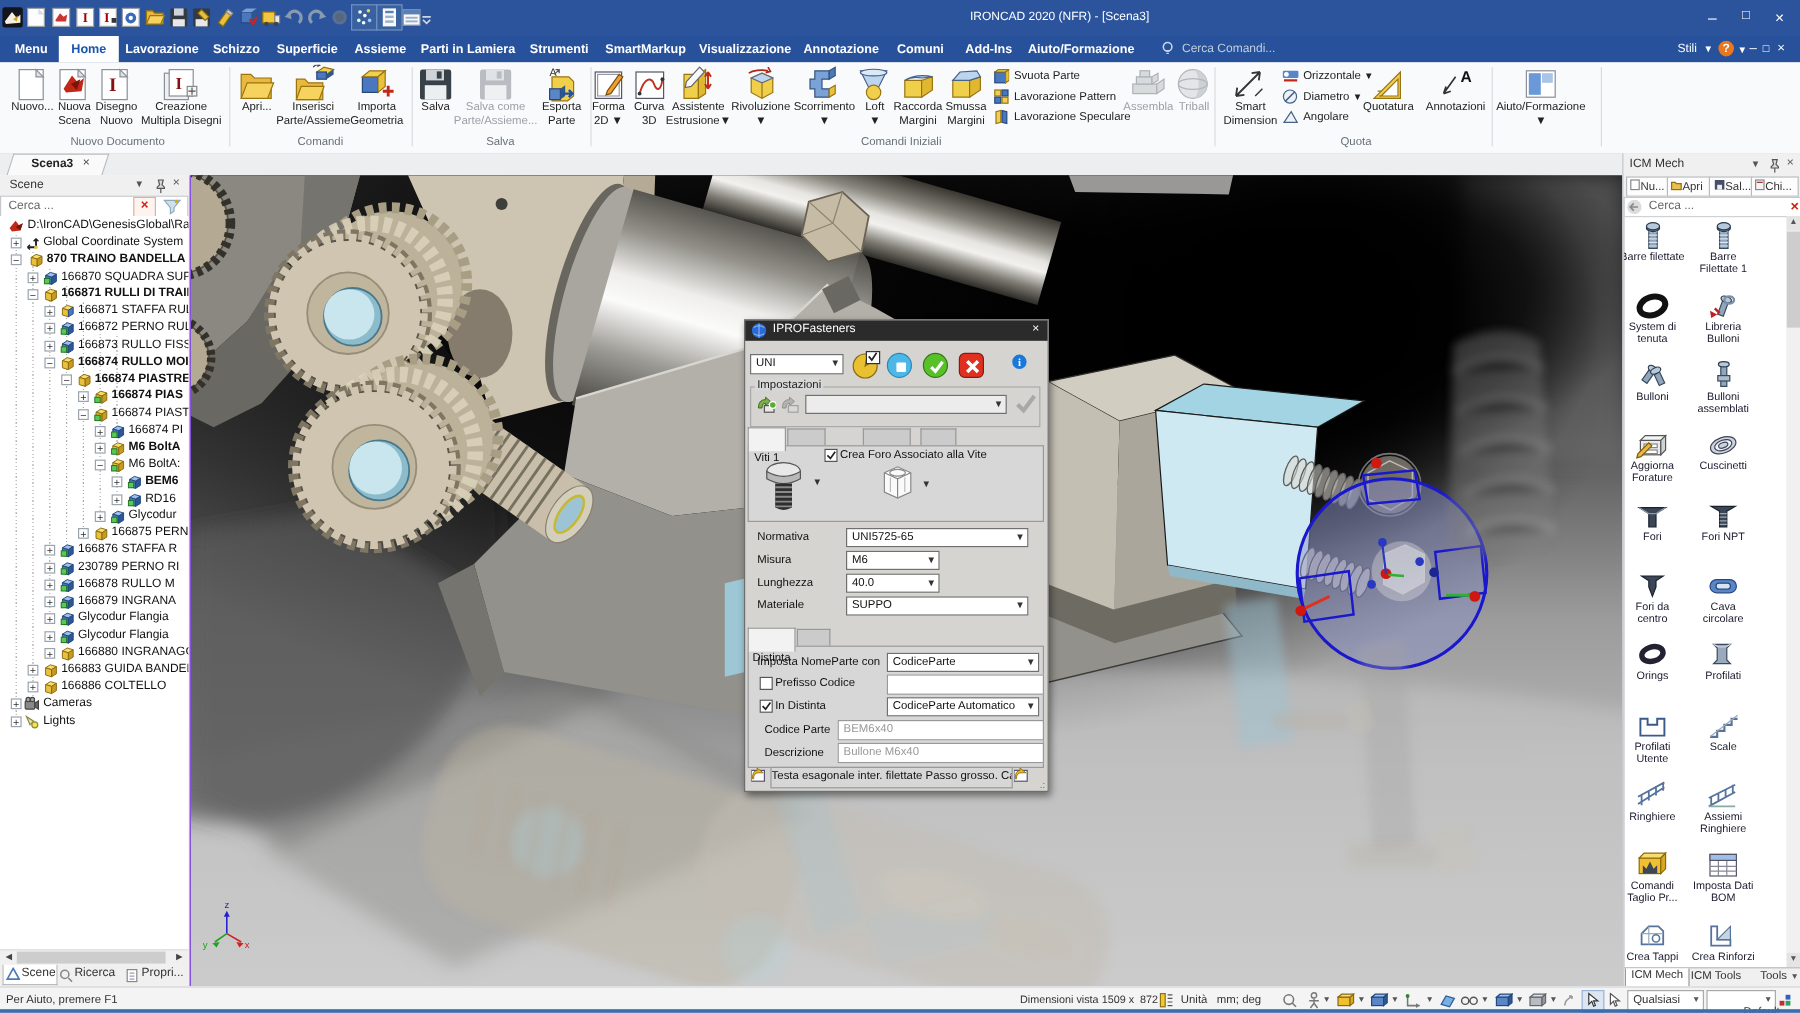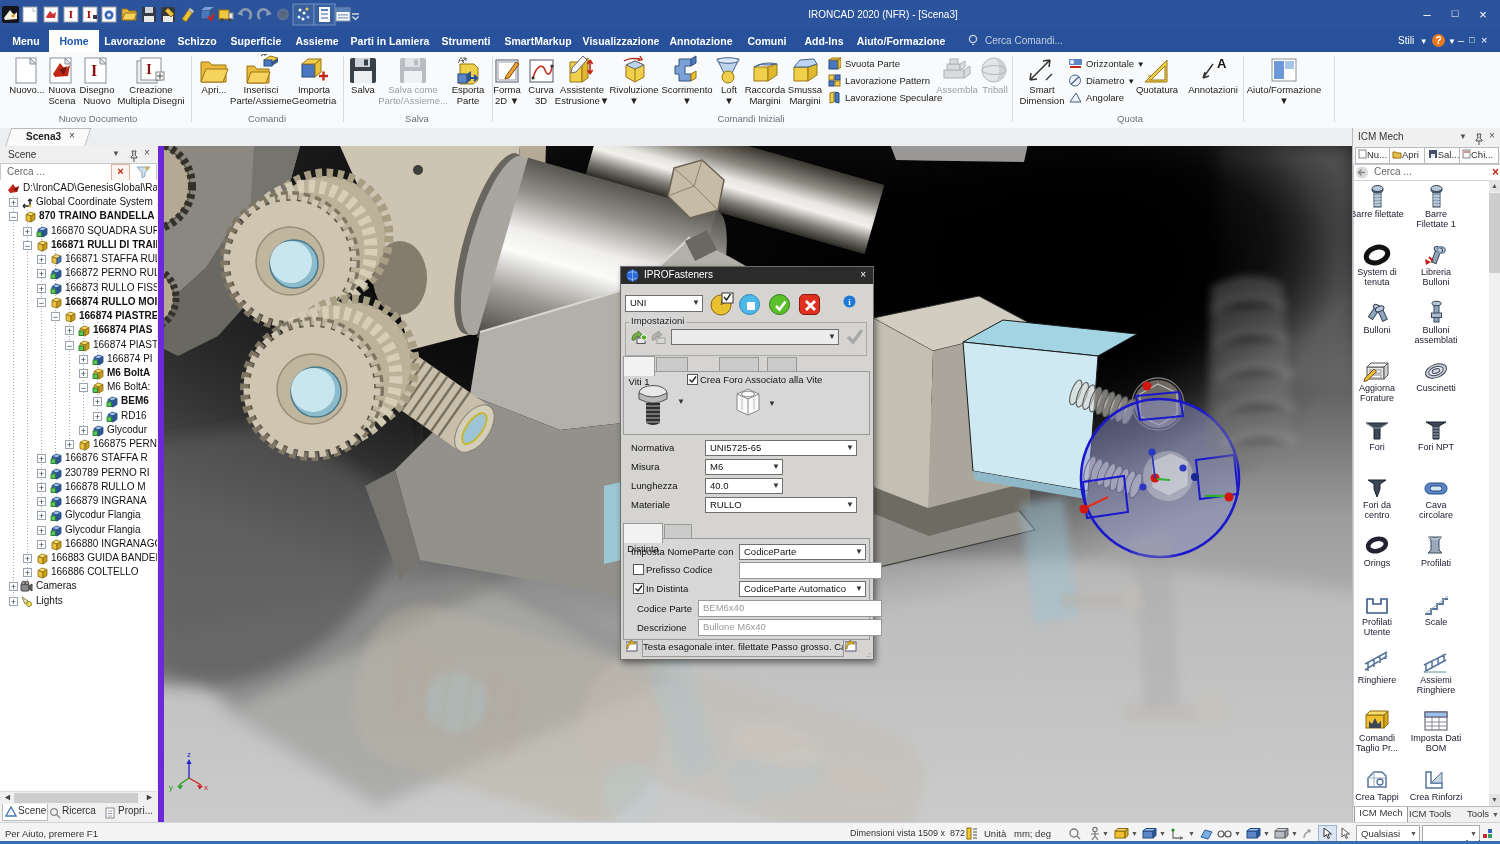--- a/index.html
+++ b/index.html
@@ -18,21 +18,21 @@
   #ribbon{left:0;top:52px;width:1500px;height:76px;background:#f9fafb;border-bottom:1px solid #c3c8cc;}
   .rgsep{position:absolute;top:4px;height:66px;width:1px;background:#d9dcde;}
   .rcap{position:absolute;top:61px;height:12px;font-size:9.5px;color:#67707a;text-align:center;white-space:nowrap;transform:translateX(-50%);}
   .rlbl{position:absolute;font-size:9.5px;color:#222;text-align:center;line-height:10.5px;white-space:nowrap;transform:translateX(-50%);}
   .rlbl.gray{color:#9aa0a6;}
   .rsm{position:absolute;font-size:9.5px;color:#222;white-space:nowrap;}
   
   #doctabs{left:0;top:128px;width:1352px;height:18px;background:#eceef0;border-bottom:1px solid #d0d3d6;}
   #scenatab{position:absolute;left:5px;top:0;width:78px;height:18px;background:#fafafa;border:1px solid #b9bcbf;border-bottom:none;transform:skewX(-18deg);transform-origin:bottom left;}
   
-  #leftpanel{left:0;top:146px;width:158px;height:676px;background:#f0f0f0;border-right:6px solid #6d28d9;}
+  #leftpanel{left:0;top:146px;width:158px;height:676px;background:#f0f0f0;border-right:1px solid #6d28d9;}
   
   #rightpanel{left:1352px;top:128px;width:148px;height:694px;background:#f0f0f0;border-left:1px solid #b9bcbf;}
   
   #statusbar{left:0;top:822px;width:1500px;height:22px;background:#f4f4f4;border-top:1px solid #cfd2d5;}
   #statusblue{left:0;top:841px;width:1500px;height:3px;background:#3a6cb0;}
   
   #viewport{left:158px;top:146px;width:1194px;height:676px;background:#9a9a9a;}
   
   #dialog{left:620px;top:266px;width:252px;height:392px;background:#d5d4d0;border:1px solid #6e6e6e;box-shadow:2px 3px 6px rgba(0,0,0,.45);}
   .trow{position:absolute;left:0;height:14px;width:157px;}
@@ -45,21 +45,21 @@
   .pbtn{position:absolute;top:1px;height:14px;background:#fdfdfd;border:1px solid #b8bcc0;font-size:9.5px;color:#333;padding-top:1px;padding-left:2px;white-space:nowrap;overflow:hidden;}
   .dcombo{position:absolute;background:#fff;border:1px solid #707070;font-size:9.5px;color:#111;box-sizing:border-box;}
   .dcombo span{position:absolute;left:4px;top:1px;white-space:nowrap;}
   .dcombo i{position:absolute;right:2px;top:2px;font-style:normal;font-size:8px;color:#333;}
   .dbtn{position:absolute;top:27px;width:21px;height:21px;border-radius:11px;border:1.5px solid;box-sizing:border-box;}
   .dtab{position:absolute;height:14px;background:#cbcbcb;border:1px solid #999;border-bottom:none;font-size:9.5px;color:#111;text-align:center;padding-top:19px;box-sizing:border-box;}
   .dtab.active{background:#f2f2f2;height:16px;z-index:2;}
   .dcheck{position:absolute;width:9px;height:9px;background:#fff;border:1px solid #555;}
   .dcheck svg{position:absolute;left:0;top:0;}
   .dlbl{position:absolute;font-size:9.5px;color:#111;white-space:nowrap;}
-  .dinput{position:absolute;background:#fff;border:1px solid #999;font-size:9.5px;padding:1px 12px 0 4px;}
+  .dinput{position:absolute;background:#fff;border:1px solid #999;font-size:9.5px;padding:1px 0 0 4px;}
 </style>
 </head>
 <body>
 <div id="app">
   <div id="titlebar" class="abs">
     <svg width="1500" height="30">
       <g transform="translate(2,6)">
         <rect x="0" y="0" width="17" height="17" rx="2" fill="#14141c"></rect>
           <path d="M2 12 L8 4 L12 9 L15 6 L15 13 L3 14 Z" fill="#f5f0e0"></path>
           <path d="M9 10l4-3-1 5z" fill="#d8a020"></path>
@@ -1406,21 +1406,21 @@
         <span>M6</span>
         <i>▼</i>
       </div>
     <span class="dlbl" style="left:10px;top:213px;">Lunghezza</span>
     <div class="dcombo" style="left:84px;top:211px;width:78px;height:16px;">
         <span>40.0</span>
         <i>▼</i>
       </div>
     <span class="dlbl" style="left:10px;top:232px;">Materiale</span>
     <div class="dcombo" style="left:84px;top:230px;width:152px;height:16px;">
-        <span>RULLO</span>
+        <span>SUPPO</span>
         <i>▼</i>
       </div>
     <div class="dtab active" style="left:2px;top:256px;width:40px;">Distinta</div>
     <div class="dtab" style="left:43px;top:257px;width:28px;">Dati</div>
     <div style="position:absolute;left:2px;top:271px;width:245px;height:100px;border:1px solid #999;background:#d7d7d7;"></div>
     <span class="dlbl" style="left:10px;top:279px;">Imposta NomeParte con</span>
     <div class="dcombo" style="left:118px;top:277px;width:127px;height:16px;">
         <span>CodiceParte</span>
         <i>▼</i>
       </div>

